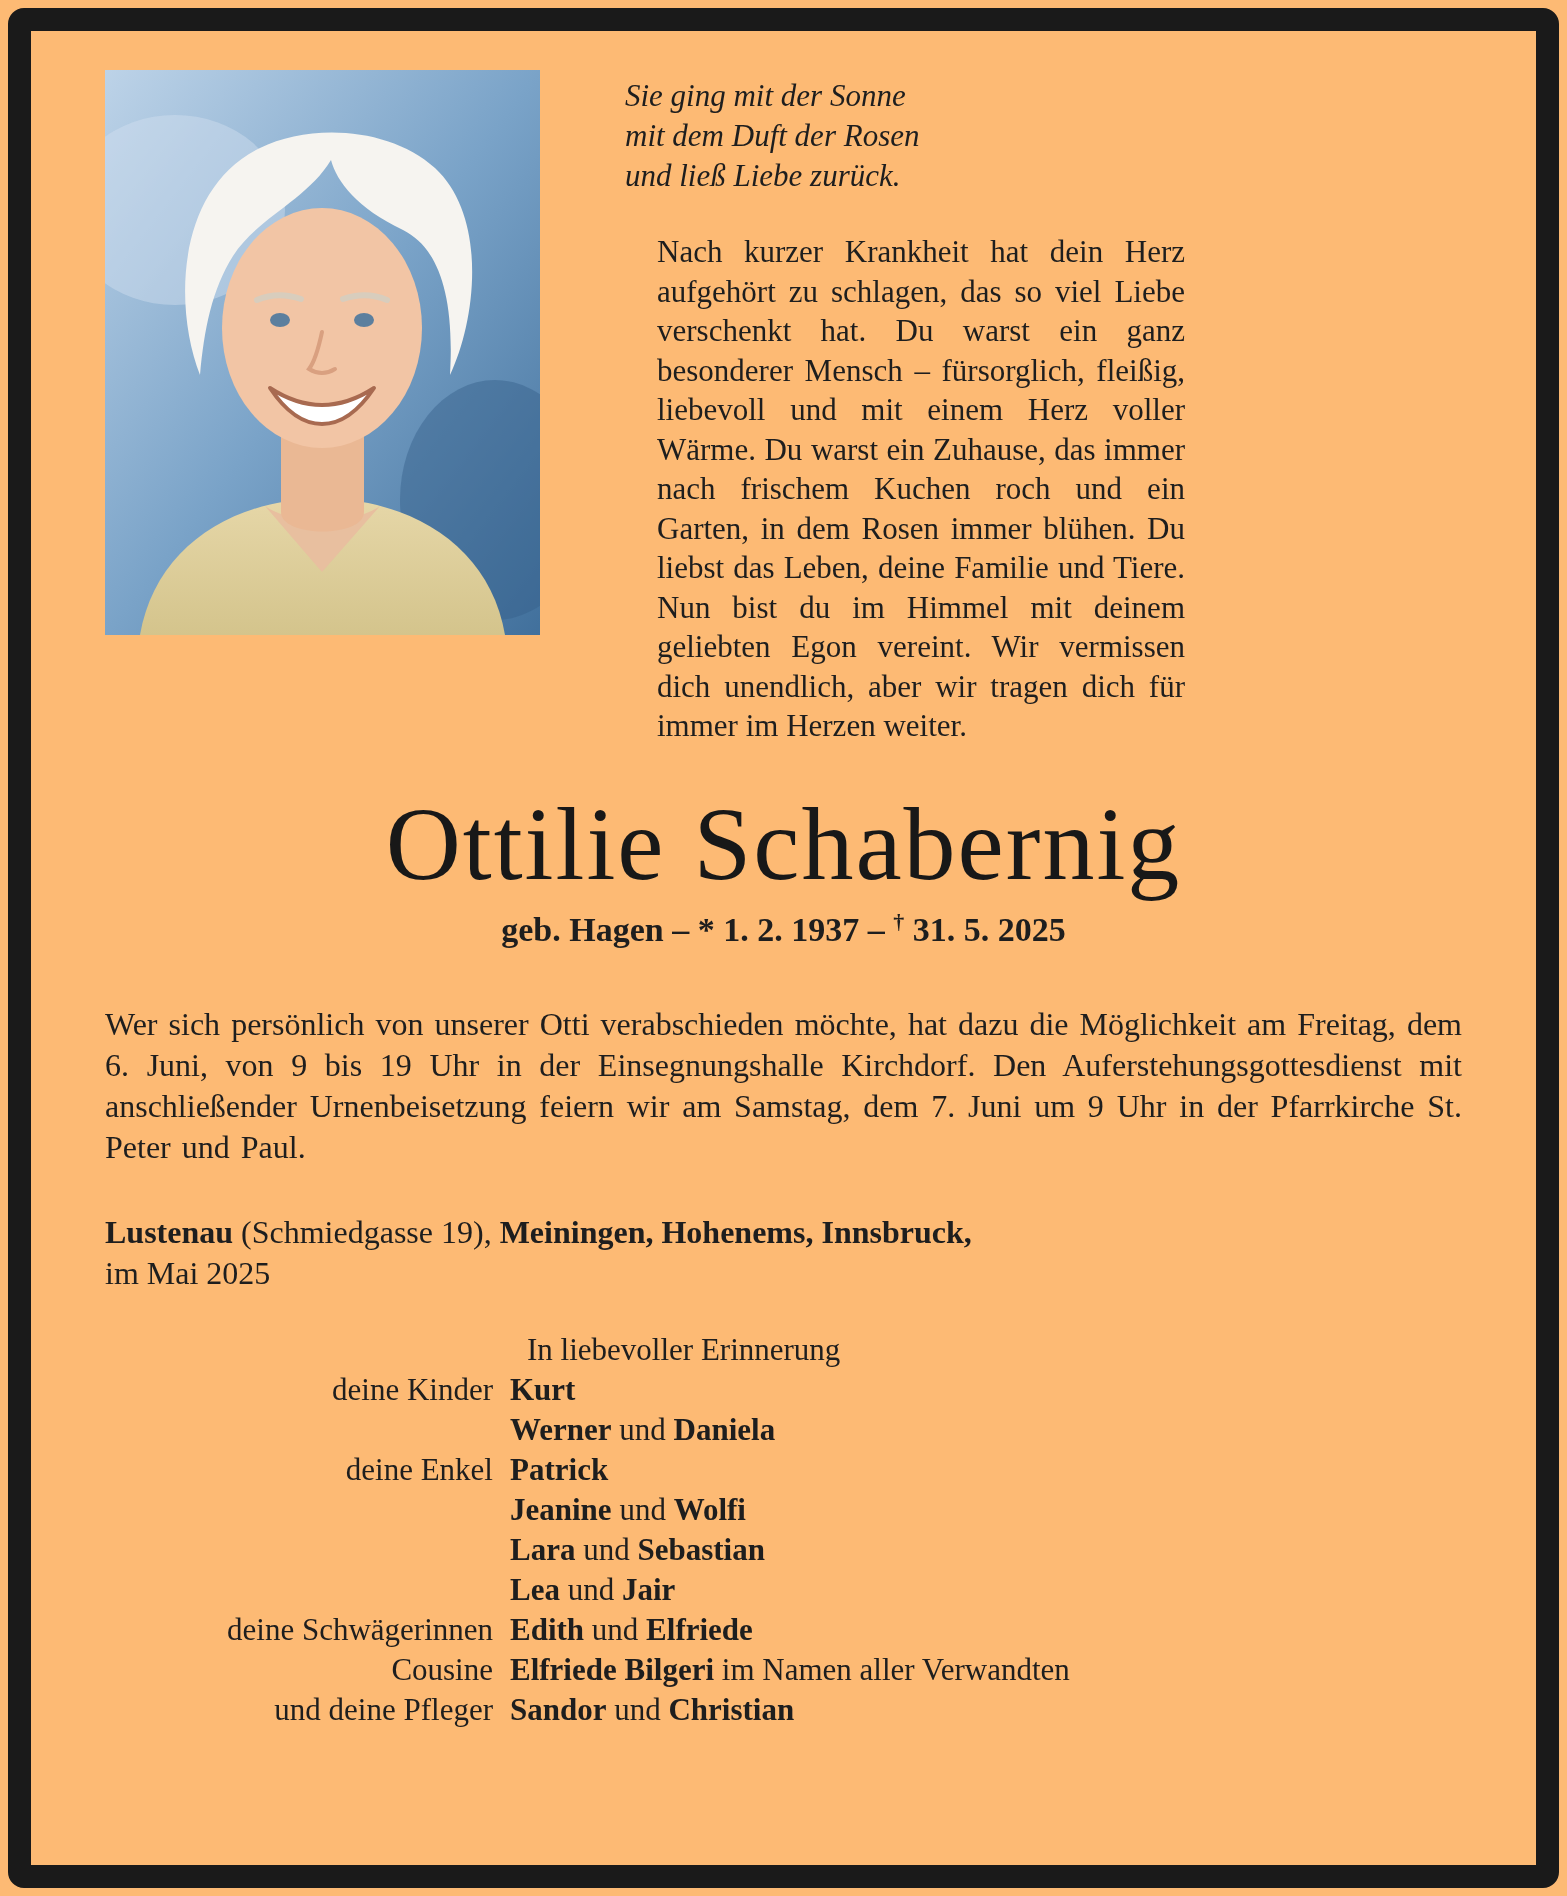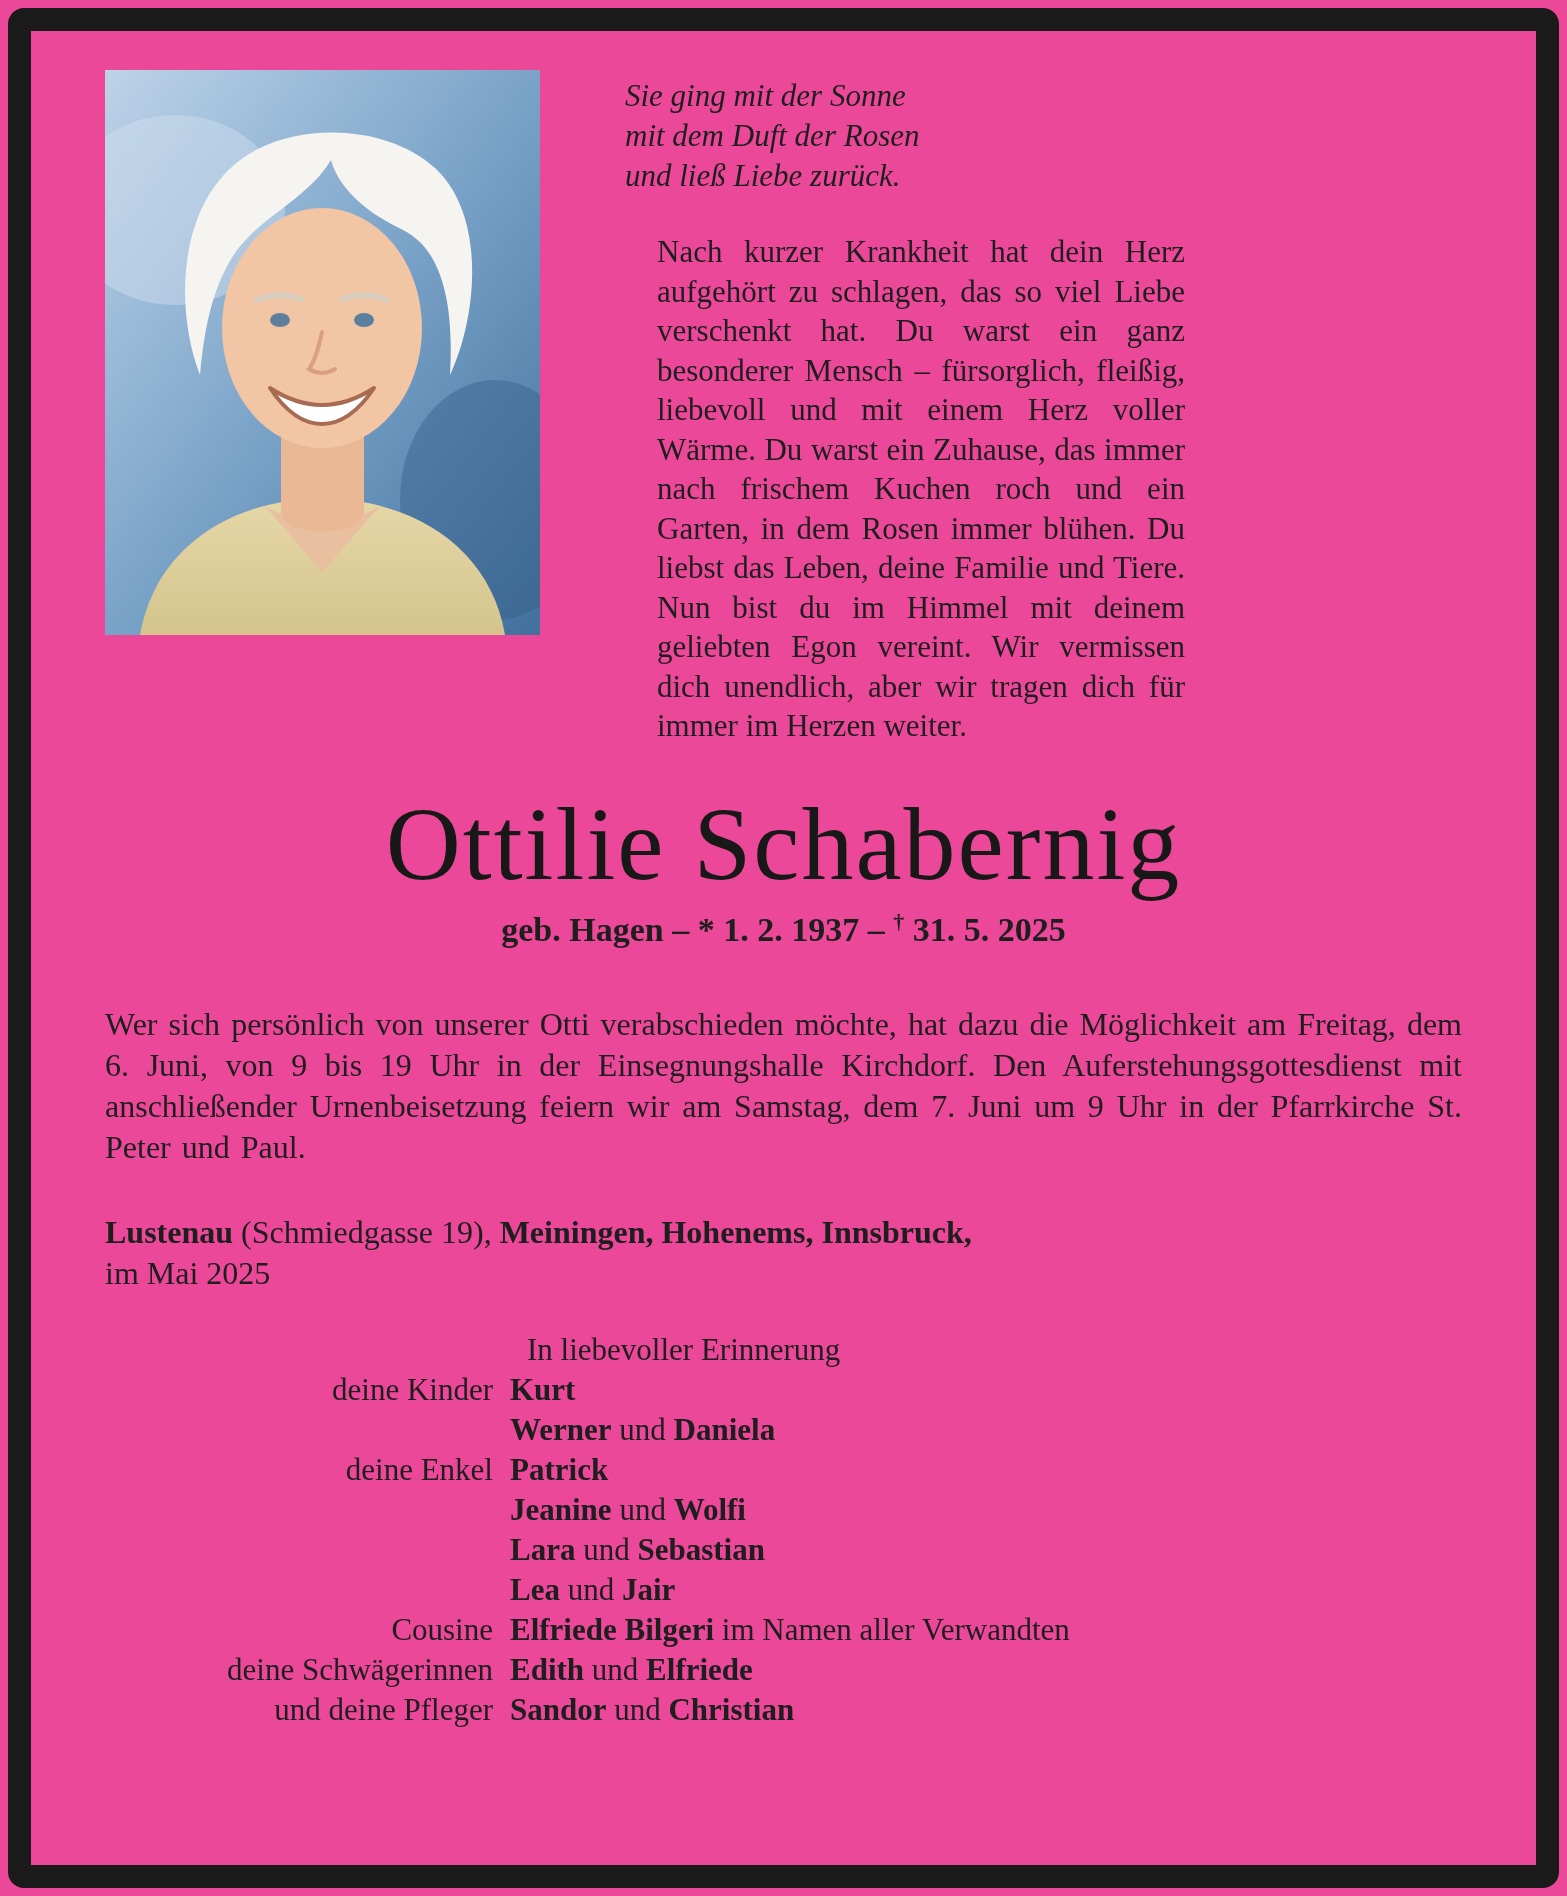--- a/index.html
+++ b/index.html
@@ -6,21 +6,21 @@
   html, body { background:#ffffff; }
   body {
     font-family:"Liberation Serif", serif;
     color:#1e1e1e;
     width:1567px;
   }
   .page {
     position:relative;
     width:1567px;
     height:1896px;
-    background:#ec4899;
+    background:#fdba74;
     overflow:hidden;
   }
   .frame {
     position:absolute;
     inset:8px;
     border:23px solid #1a1a1a;
     border-radius:16px;
     pointer-events:none;
     z-index:5;
   }
@@ -191,27 +191,27 @@
       <span class="mem-label"></span>
       <span class="mem-value"><b>Lara</b><span> und </span><b>Sebastian</b><span></span></span>
     </div>
 
     <div class="mem-row">
       <span class="mem-label"></span>
       <span class="mem-value"><b>Lea</b><span> und </span><b>Jair</b><span></span></span>
     </div>
 
     <div class="mem-row">
+      <span class="mem-label">deine Schwägerinnen</span>
+      <span class="mem-value"><b>Edith</b><span> und </span><b>Elfriede</b><span></span></span>
+    </div>
+
+    <div class="mem-row">
       <span class="mem-label">Cousine</span>
       <span class="mem-value"><b>Elfriede Bilgeri</b><span></span><b></b><span> im Namen aller Verwandten</span></span>
     </div>
 
     <div class="mem-row">
-      <span class="mem-label">deine Schwägerinnen</span>
-      <span class="mem-value"><b>Edith</b><span> und </span><b>Elfriede</b><span></span></span>
-    </div>
-
-    <div class="mem-row">
       <span class="mem-label">und deine Pfleger</span>
       <span class="mem-value"><b>Sandor</b><span> und </span><b>Christian</b><span></span></span>
     </div>
   </div>
 </div>
 
 </body></html>

